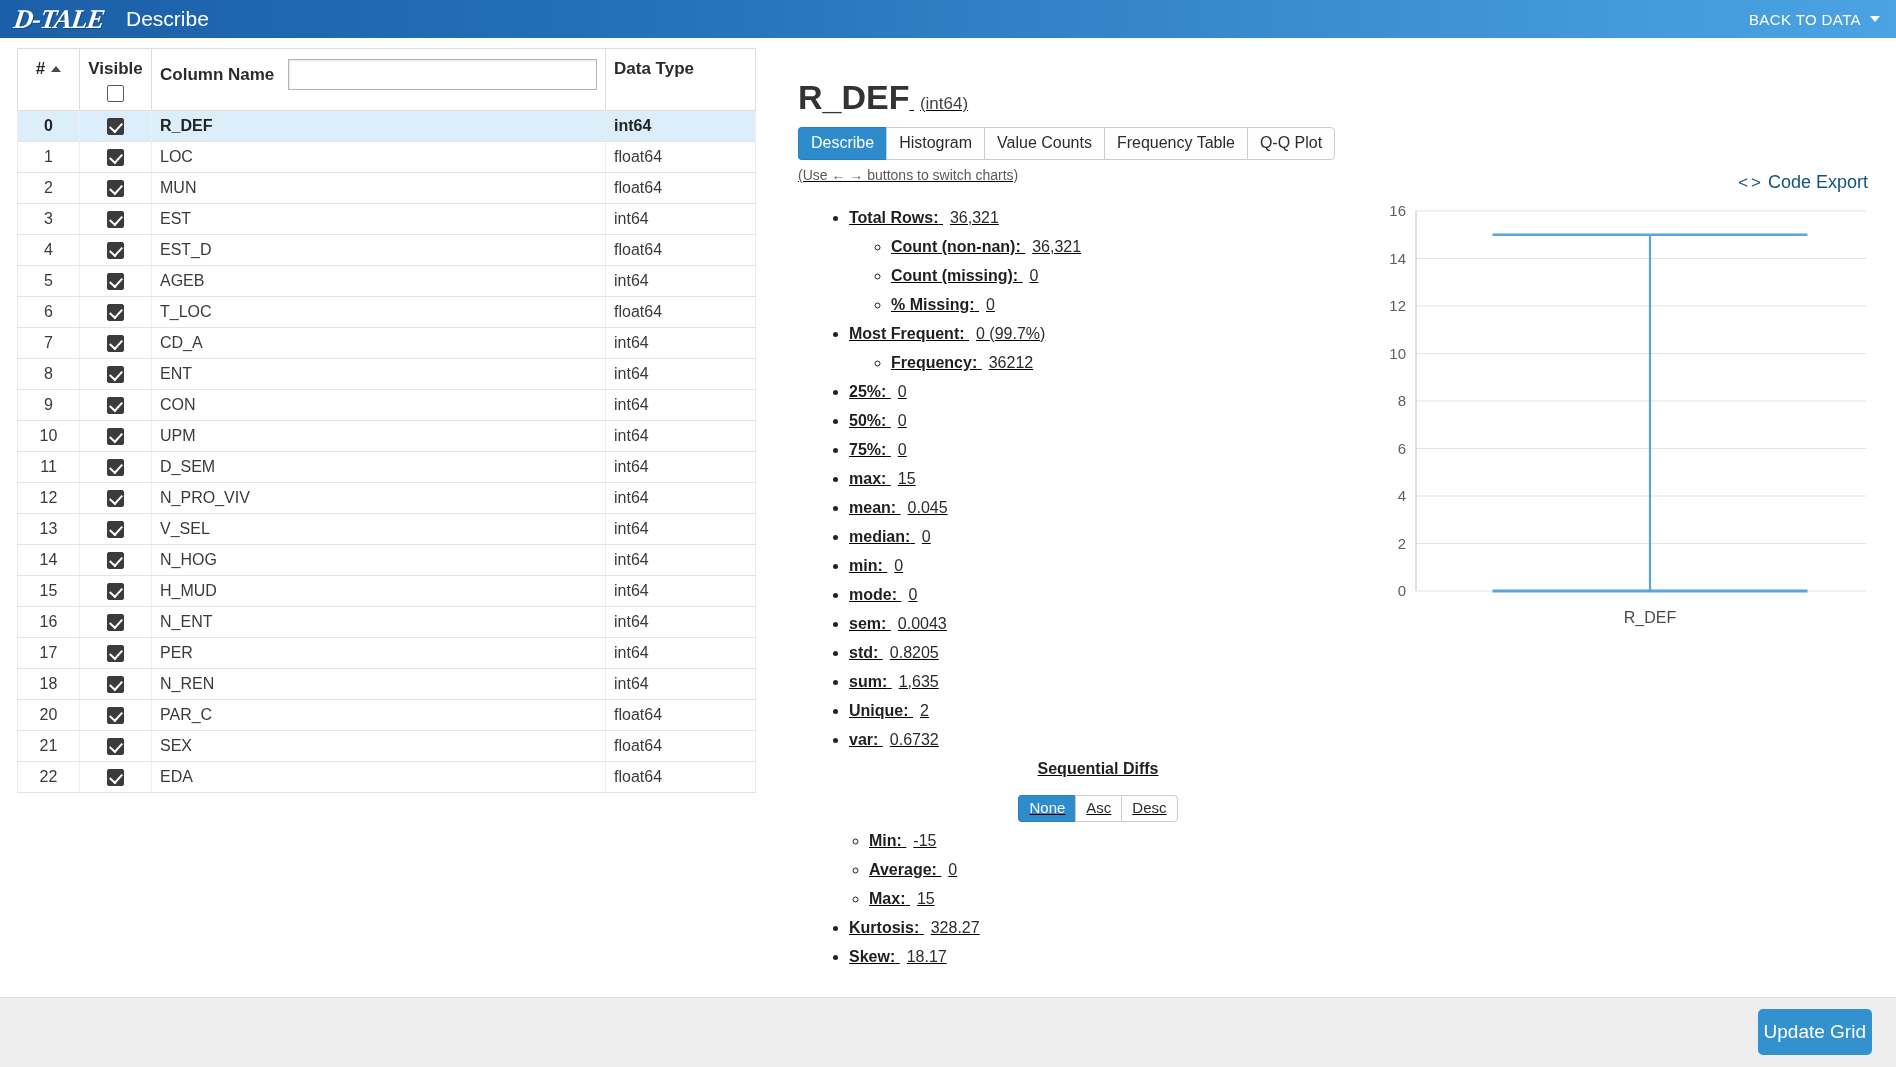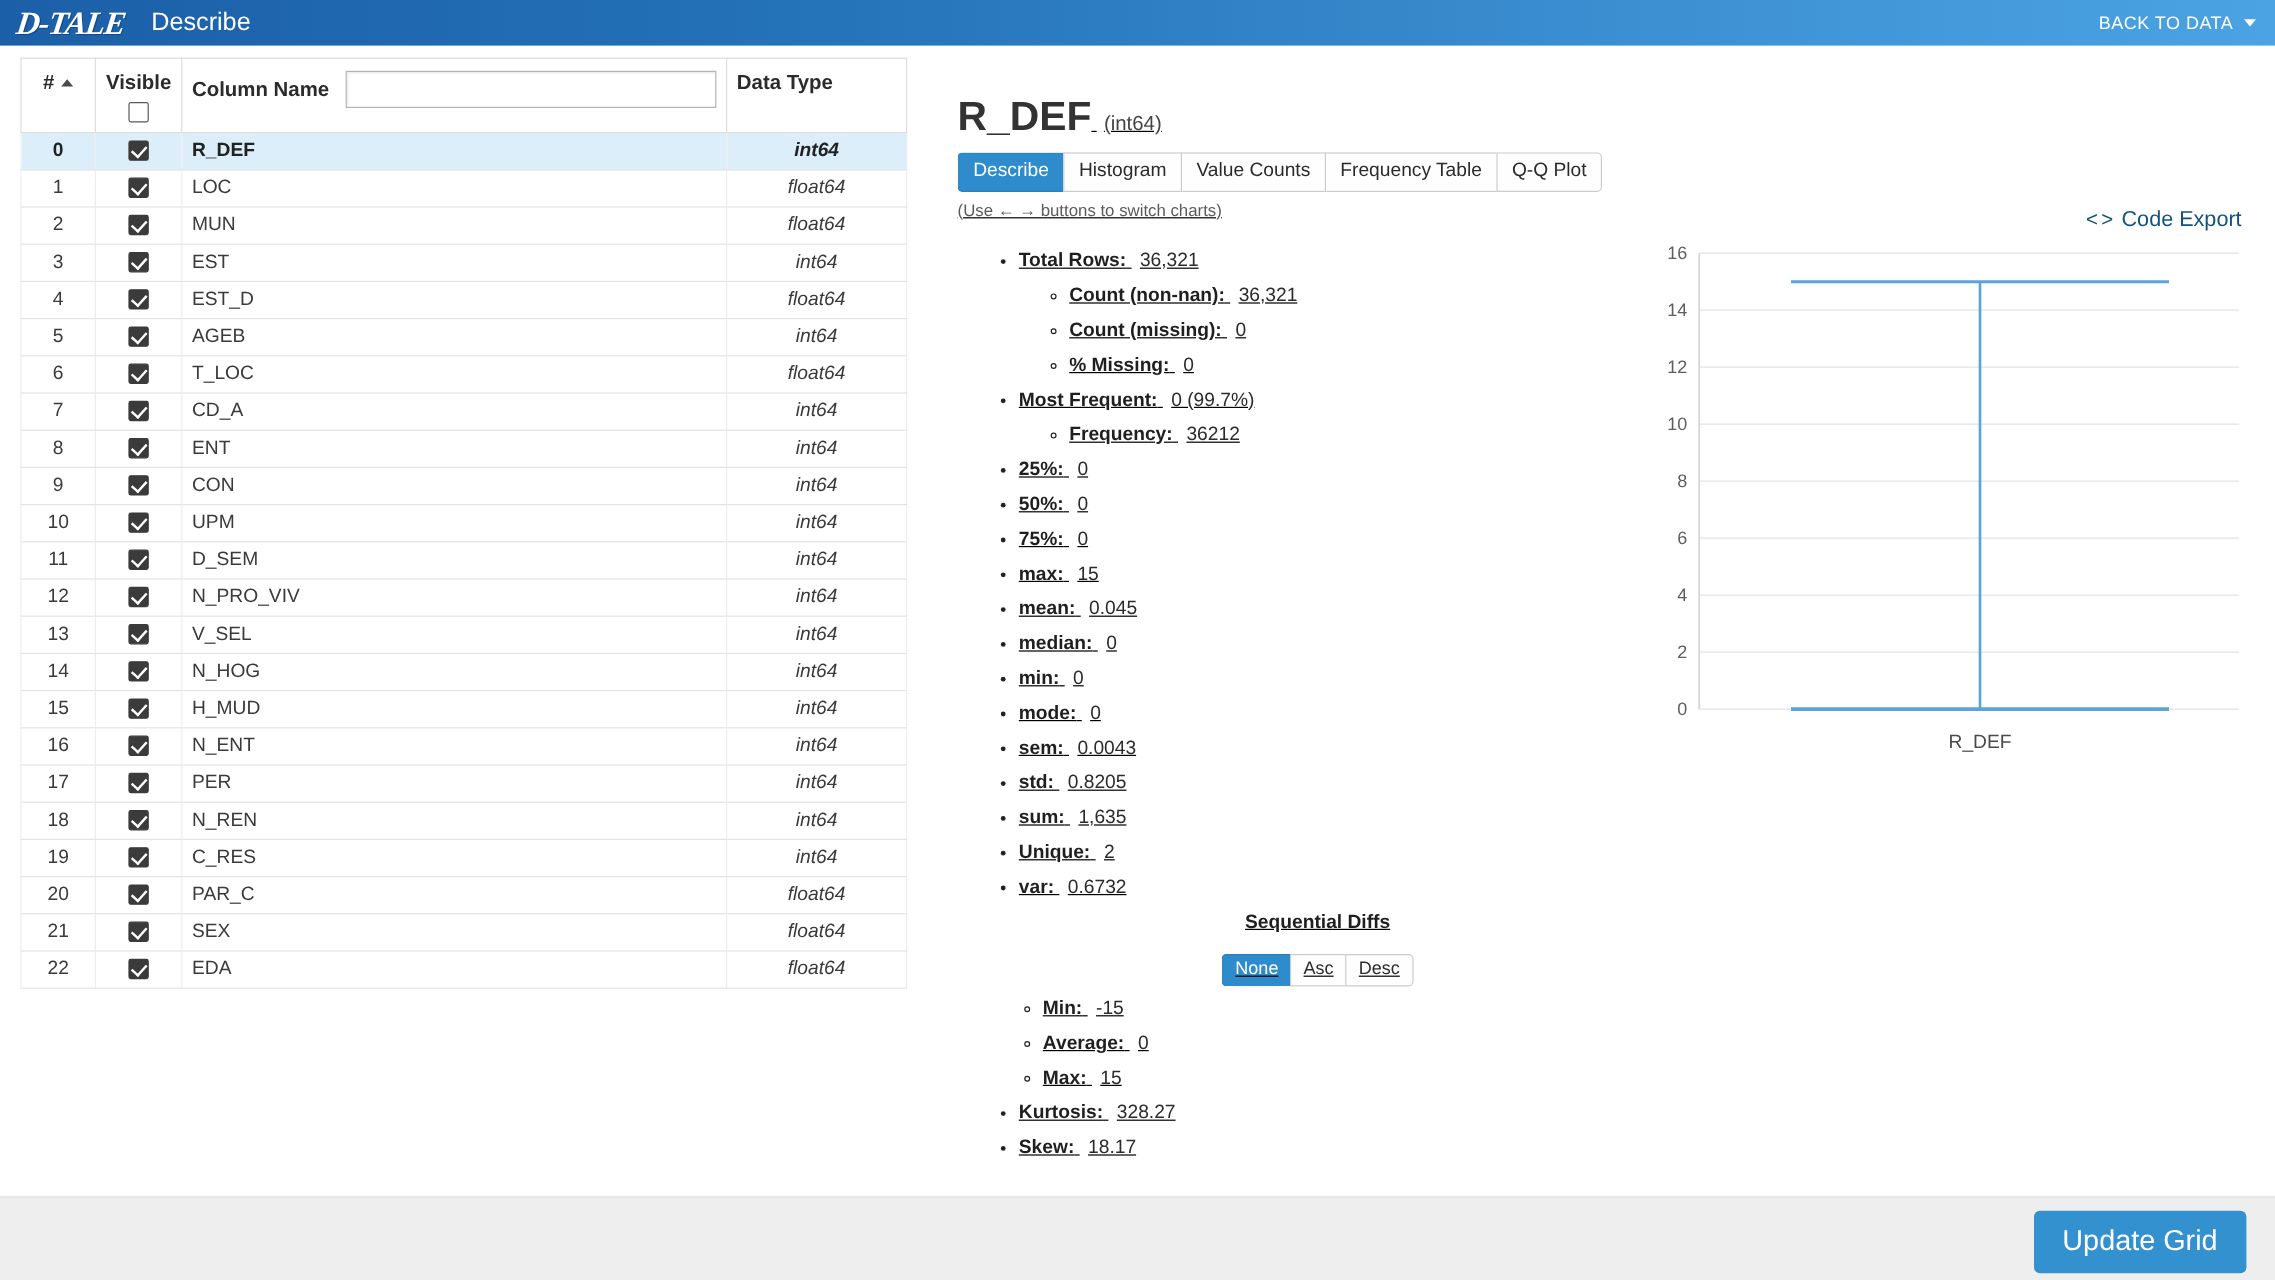--- a/index.html
+++ b/index.html
@@ -135,21 +135,21 @@
     border-left: 1px solid #eeeeee;
     border-right: 1px solid #eeeeee;
     height: 31px;
     font-size: 16px;
     color: #3a3a3a;
     padding: 0 8px;
   }
   td.c-idx { text-align: center; width: 62px; color: #444; }
   td.c-vis { text-align: center; width: 72px; }
   td.c-name { text-align: left; padding-left: 16px; }
-  td.c-type { text-align: center; padding-right: 11px; width: 150px; color: #555; font-style: italic; }
+  td.c-type { text-align: left; padding-right: 11px; width: 150px; color: #555; }
 
   tr.row-selected td { background: #dbeefa; font-weight: bold; color: #222; }
   tr.row-selected td.c-idx { font-weight: bold; }
 
   .grid-fade {
     position: absolute;
     left: 17px; right: 14px;
     bottom: 0; height: 0;
   }
 
@@ -263,22 +263,22 @@
     background: #eeeeee;
     border-top: 1px solid #e0e0e0;
   }
   .update-btn {
     position: absolute;
     right: 24px; top: 11px;
     background: #3391d0;
     color: #fff;
     border: none;
     border-radius: 5px;
-    font-size: 24px;
-    padding: 12px 24px;
+    font-size: 19px;
+    padding: 12px 6px;
     cursor: pointer;
     font-family: "Liberation Sans", sans-serif;
   }
 </style>
 </head>
 <body>
 
 <div class="navbar">
   <span class="brand-logo">D-TALE</span>
   <span class="brand-title">Describe</span>
@@ -420,26 +420,20 @@
           <tr>
             <td class="c-idx">17</td>
             <td class="c-vis"><input type="checkbox" class="cb" checked="" style=""></td>
             <td class="c-name">PER</td>
             <td class="c-type">int64</td>
           </tr>
           <tr>
             <td class="c-idx">18</td>
             <td class="c-vis"><input type="checkbox" class="cb" checked="" style=""></td>
             <td class="c-name">N_REN</td>
-            <td class="c-type">int64</td>
-          </tr>
-          <tr>
-            <td class="c-idx">19</td>
-            <td class="c-vis"><input type="checkbox" class="cb" checked="" style=""></td>
-            <td class="c-name">C_RES</td>
             <td class="c-type">int64</td>
           </tr>
           <tr>
             <td class="c-idx">20</td>
             <td class="c-vis"><input type="checkbox" class="cb" checked="" style=""></td>
             <td class="c-name">PAR_C</td>
             <td class="c-type">float64</td>
           </tr>
           <tr>
             <td class="c-idx">21</td>

